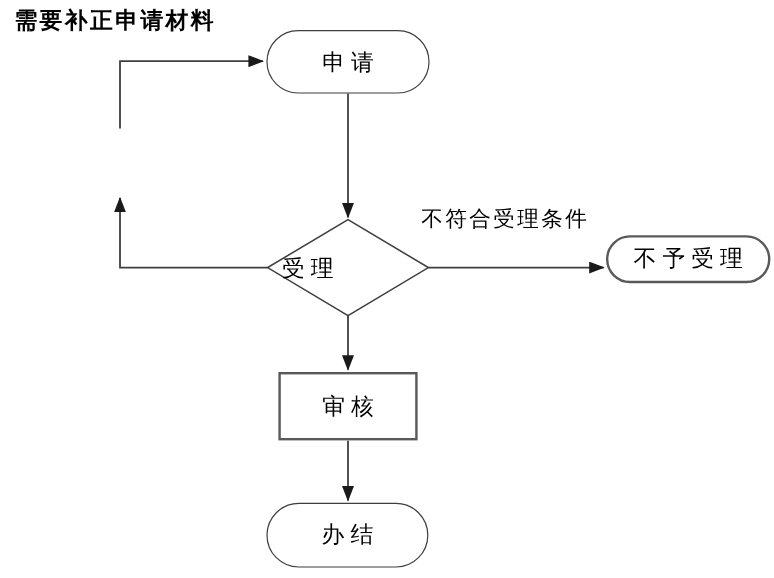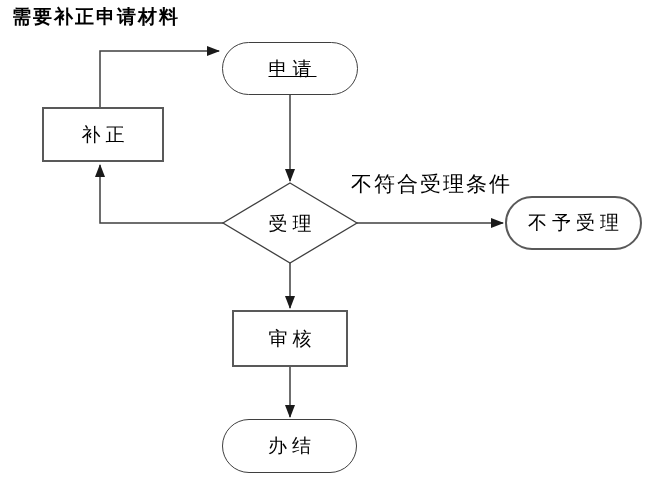--- a/index.html
+++ b/index.html
@@ -52,32 +52,32 @@
     background: var(--background);
     color: var(--text);
     font-size: 19px;
     letter-spacing: 5px;
     text-indent: 5px; 
     white-space: nowrap;
   }
   .stadium { border-radius: 27px; }
   .rect    { border-radius: 0; }
 
-  .node-apply      { left: 222px; top: 42px;  width: 136px; height: 53px; border: 1.5px solid var(--line); text-decoration: underline; }
+  .node-apply      { left: 222px; top: 25px;  width: 136px; height: 53px; border: 1.5px solid var(--line); }
   .node-supplement { left: 42px;  top: 107px; width: 122px; height: 55px; border: 2px solid var(--shape-border); }
-  .node-reject     { left: 505px; top: 196px; width: 137px; height: 54px; border: 2px solid var(--shape-border); }
+  .node-reject     { left: 505px; top: 196px; width: 137px; height: 40px; border: 2px solid var(--shape-border); }
   .node-review     { left: 232px; top: 310px; width: 116px; height: 57px; border: 2px solid var(--shape-border); }
   .node-complete   { left: 222px; top: 419px; width: 135px; height: 54px; border: 1.5px solid var(--line); }
 
   .diamond-label {
     position: absolute;
     left: 230px;
     top: 211px;
     width: 120px;
-    text-align: center;
+    text-align: left;
     color: var(--text);
     font-size: 19px;
     letter-spacing: 5px;
     text-indent: 5px;
     white-space: nowrap;
   }
   .annotation {
     position: absolute;
     left: 12px;
     top: 4px;
@@ -85,21 +85,21 @@
     font-size: 19px;
     letter-spacing: 2px;
     white-space: nowrap;
     font-weight: bold;
   }
   .edge-label {
     position: absolute;
     left: 351px;
     top: 170px;
     color: var(--text);
-    font-size: 21px;
+    font-size: 18px;
     letter-spacing: 2px;
     white-space: nowrap;
   }
 </style>
 </head>
 <body>
 
 <div class="canvas">
 
   <svg class="connectors" viewBox="0 0 645 482" aria-hidden="true">
@@ -118,23 +118,20 @@
 
     <polygon class="diamond-shape" points="290,183 357,223 290,263 223,223"></polygon>
   </svg>
 
   <div class="annotation">需要补正申请材料</div>
 
   <div class="node stadium node-apply">
     <span>申请</span>
   </div>
 
-  <div class="node rect node-supplement">
-    <span>补正</span>
-  </div>
 
   <div class="diamond-label">受理</div>
 
   <div class="edge-label">不符合受理条件</div>
 
   <div class="node stadium node-reject">
     <span>不予受理</span>
   </div>
 
   <div class="node stadium node-complete">

